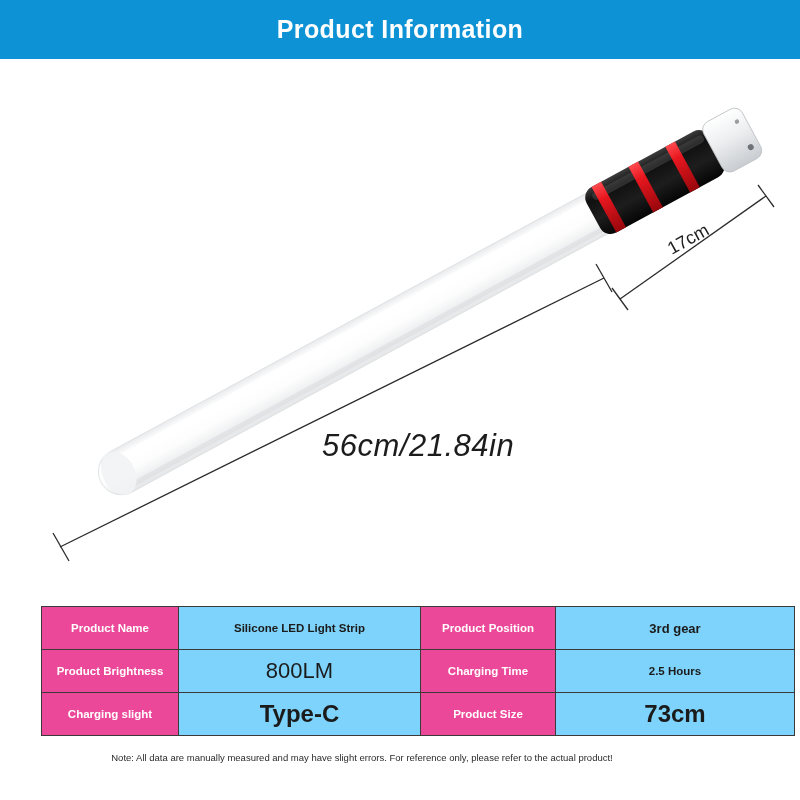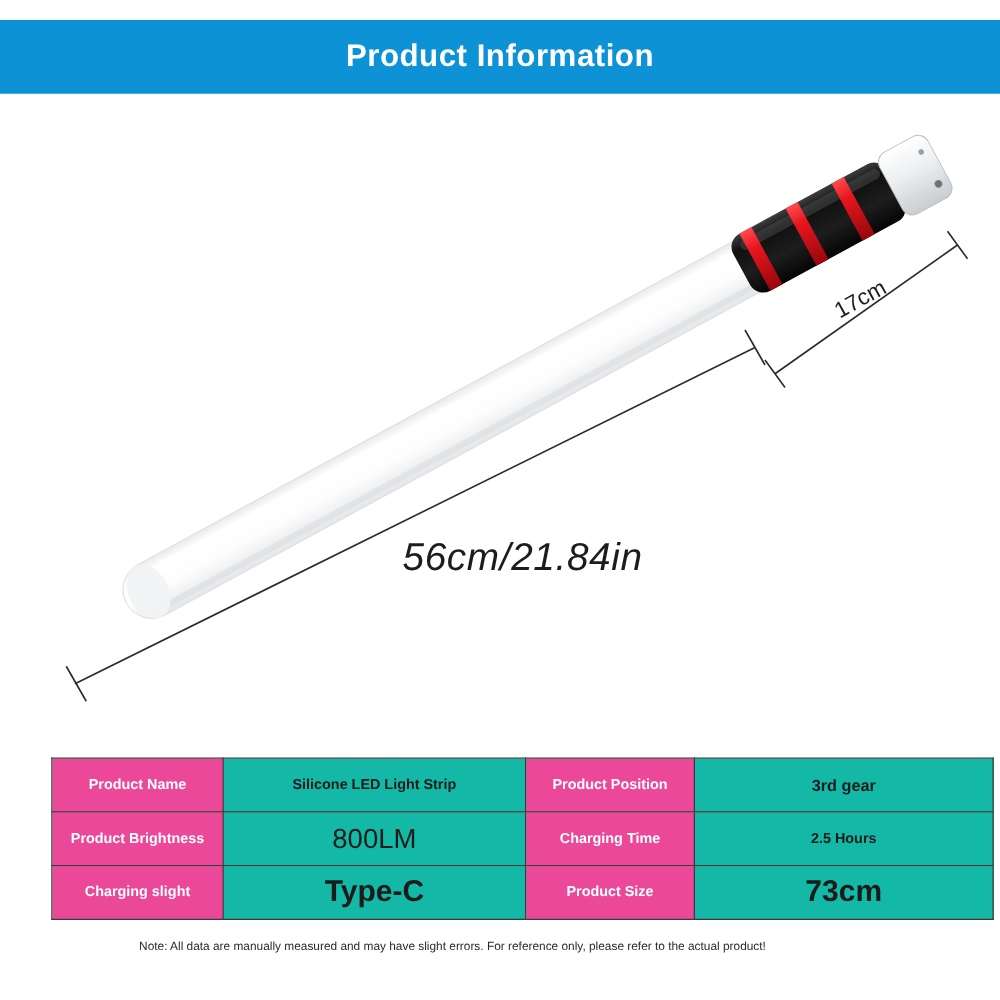--- a/index.html
+++ b/index.html
@@ -12,21 +12,21 @@
     height: 800px;
     position: relative;
     font-family: "Liberation Sans", sans-serif;
     overflow: hidden;
   }
 
   
   #header-banner {
     position: absolute;
     left: 0;
-    top: 16px;
+    top: 0;
     width: 800px;
     height: 59px;
     background: #0d92d5;
     display: flex;
     align-items: center;
     justify-content: center;
     text-align: right;
   }
   #header-title {
     color: #ffffff;
@@ -89,21 +89,21 @@
     text-align: center;
     vertical-align: middle;
   }
   td.label-cell {
     background: #ec4899;
     color: #ffffff;
     font-size: 11.5px;
     font-weight: bold;
   }
   td.value-cell {
-    background: #14b8a6;
+    background: #7dd3fc;
     color: #1b1b1b;
   }
   .v-sm { font-size: 11.5px; font-weight: bold; }
   .v-md { font-size: 13px; font-weight: bold; }
   .v-lg { font-size: 22px; font-weight: normal; }
   .v-xl { font-size: 24px; font-weight: bold; }
 
   .col-a { width: 128px; }
   .col-b { width: 233px; }
   .col-c { width: 126px; }

